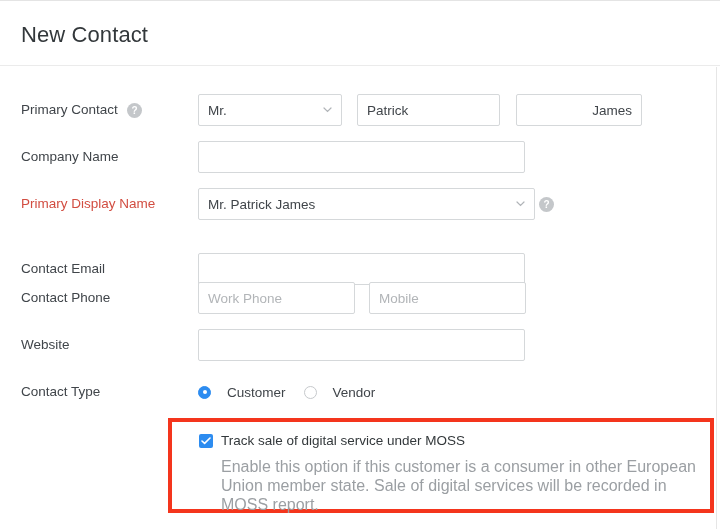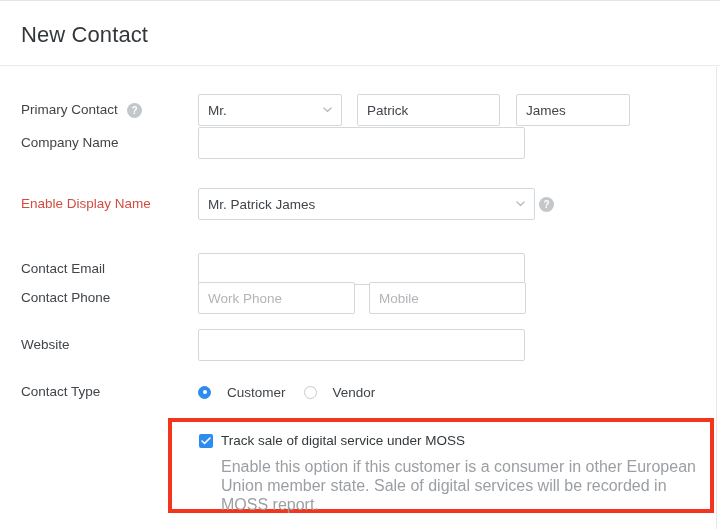--- a/index.html
+++ b/index.html
@@ -270,30 +270,30 @@
         <div class="select-value">Mr.</div>
         <span class="chevron">
           <svg width="9" height="6" viewBox="0 0 9 6">
               <path d="M1 1 L4.5 4.5 L8 1" fill="none" stroke="#b0b4b8" stroke-width="1.2" stroke-linecap="round"></path>
             </svg>
         </span>
       </div>
 
       <input class="field" style="left: 357px; width: 143px;" value="Patrick">
 
-      <input class="field" style="left: 516px; width: 114px;" value="James">
-    </div>
-
-    <div class="row" style="top:60px;">
+      <input class="field" style="left: 516px; width: 126px; text-align: right;" value="James">
+    </div>
+
+    <div class="row" style="top:74px;">
       <div class="label">Company Name</div>
       <input class="field" style="left: 198px; width: 327px;" value="">
     </div>
 
     <div class="row" style="top:121px;">
-      <div class="label required">Enable Display Name</div>
+      <div class="label required">Primary Display Name</div>
       <div class="select-box" style="left:198px; width:337px;">
         <div class="select-value">Mr. Patrick James</div>
         <span class="chevron">
           <svg width="9" height="6" viewBox="0 0 9 6">
               <path d="M1 1 L4.5 4.5 L8 1" fill="none" stroke="#b0b4b8" stroke-width="1.2" stroke-linecap="round"></path>
             </svg>
         </span>
       </div>
       <div class="help-icon" style="left:539px; top:9px;">?</div>
     </div>

